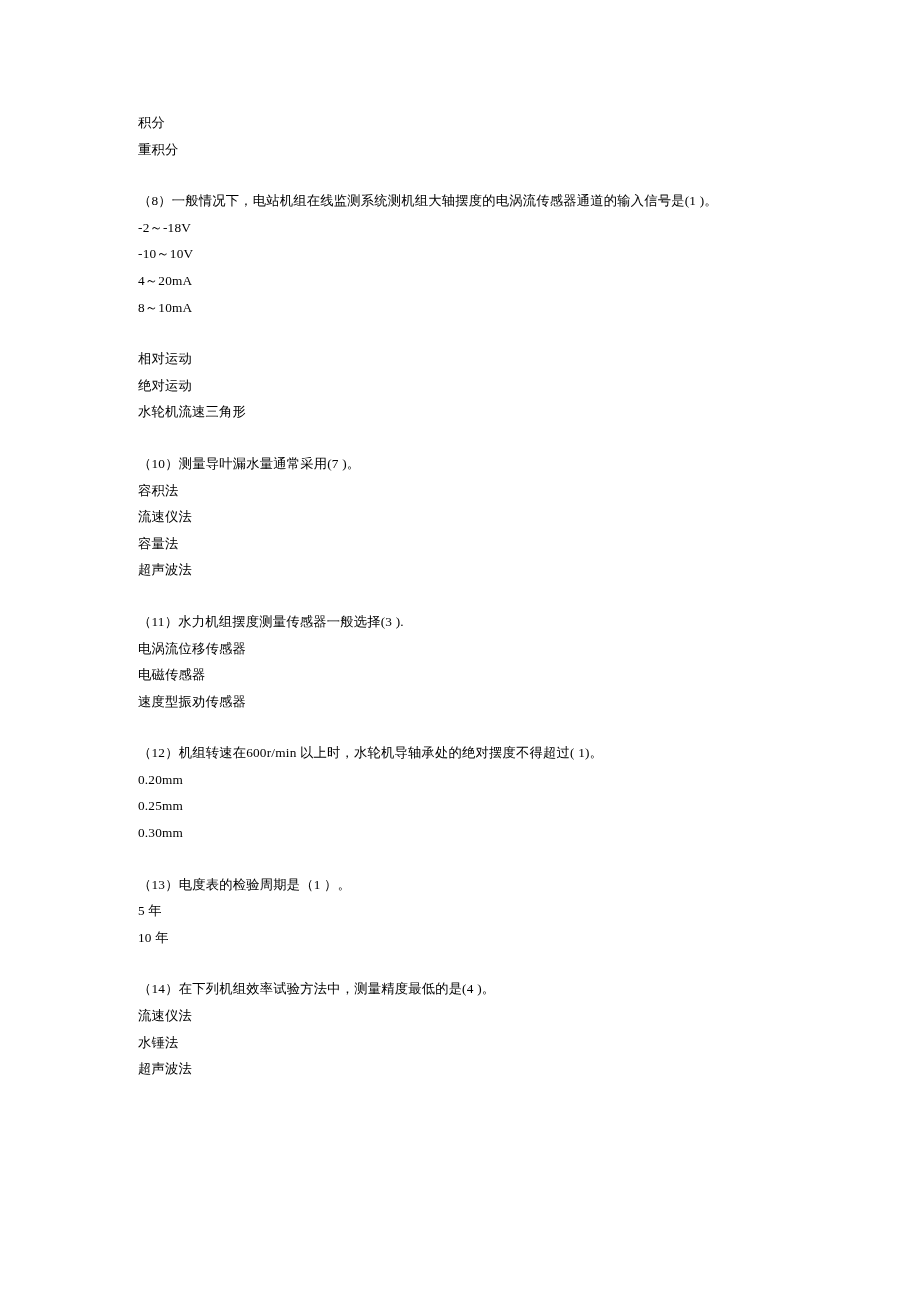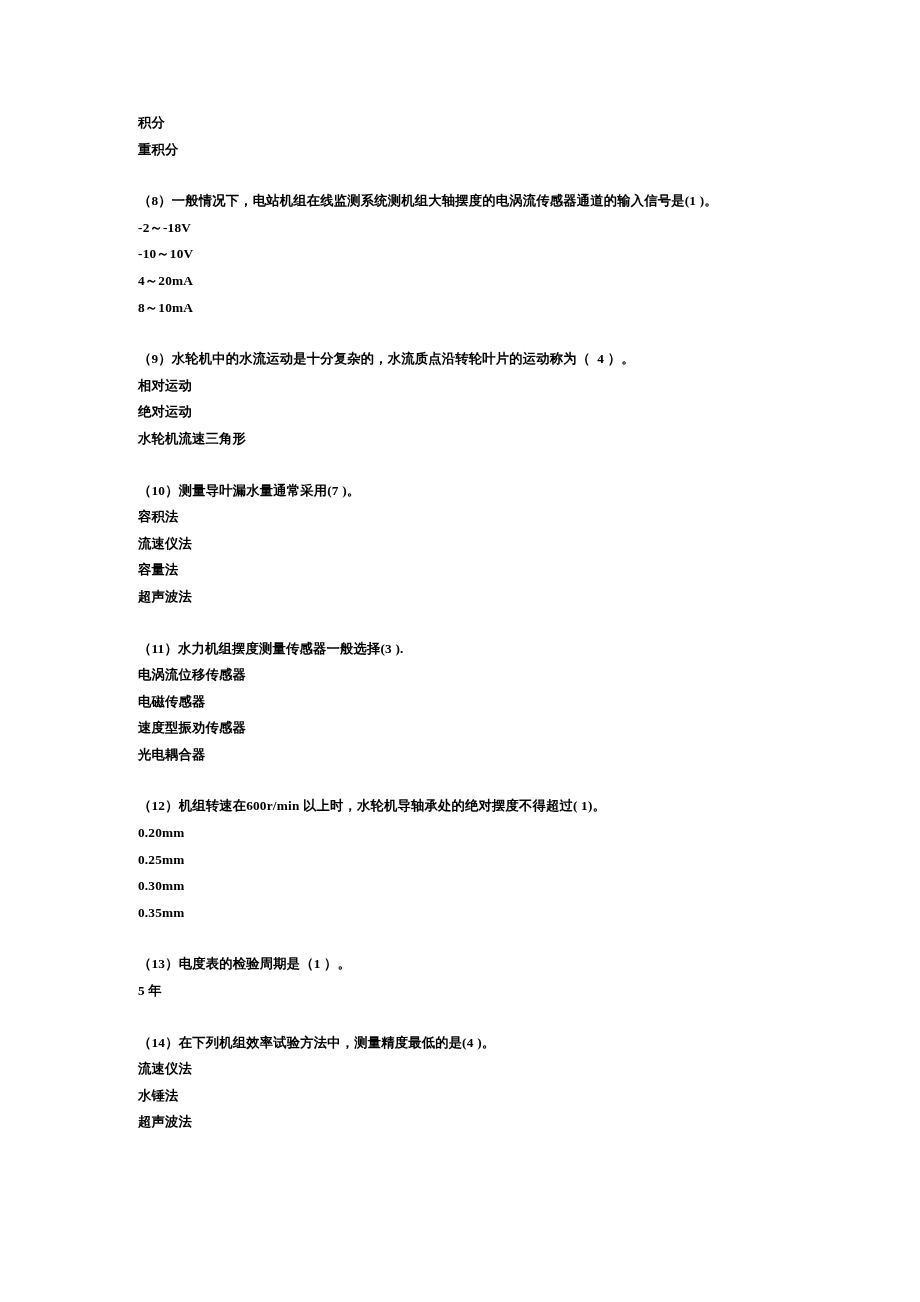--- a/index.html
+++ b/index.html
@@ -13,21 +13,20 @@
     box-sizing: border-box;
     padding: 110px 138px 60px 138px;
     font-family: "SimSun", "宋体", serif;
     font-size: 13.3px;
     color: #000000;
     line-height: 2.0;
     letter-spacing: 0.2px;
   }
   .block {
     margin-bottom: 25px;
-    font-weight: bold;
   }
   .line {
     white-space: pre-wrap;
   }
 </style>
 </head>
 <body>
 
 <div class="page">
 
@@ -38,53 +37,51 @@
 
   <div class="block">
     <div class="line">（8）一般情况下，电站机组在线监测系统测机组大轴摆度的电涡流传感器通道的输入信号是(1 )。</div>
     <div class="line">-2～-18V</div>
     <div class="line">-10～10V</div>
     <div class="line">4～20mA</div>
     <div class="line">8～10mA</div>
   </div>
 
   <div class="block">
-    <div class="line">（9）水轮机中的水流运动是十分复杂的，水流质点沿转轮叶片的运动称为（  4 ）。</div>
     <div class="line">相对运动</div>
     <div class="line">绝对运动</div>
     <div class="line">水轮机流速三角形</div>
   </div>
 
   <div class="block">
     <div class="line">（10）测量导叶漏水量通常采用(7 )。</div>
     <div class="line">容积法</div>
     <div class="line">流速仪法</div>
     <div class="line">容量法</div>
     <div class="line">超声波法</div>
   </div>
 
   <div class="block">
     <div class="line">（11）水力机组摆度测量传感器一般选择(3 ).</div>
     <div class="line">电涡流位移传感器</div>
     <div class="line">电磁传感器</div>
     <div class="line">速度型振劝传感器</div>
-    <div class="line">光电耦合器</div>
   </div>
 
   <div class="block">
     <div class="line">（12）机组转速在600r/min 以上时，水轮机导轴承处的绝对摆度不得超过( 1)。</div>
     <div class="line">0.20mm</div>
     <div class="line">0.25mm</div>
     <div class="line">0.30mm</div>
-    <div class="line">0.35mm</div>
   </div>
 
   <div class="block">
     <div class="line">（13）电度表的检验周期是（1 ）。</div>
     <div class="line">5 年</div>
+    <div class="line">10 年</div>
   </div>
 
   <div class="block">
     <div class="line">（14）在下列机组效率试验方法中，测量精度最低的是(4 )。</div>
     <div class="line">流速仪法</div>
     <div class="line">水锤法</div>
     <div class="line">超声波法</div>
   </div>
 
 </div>

